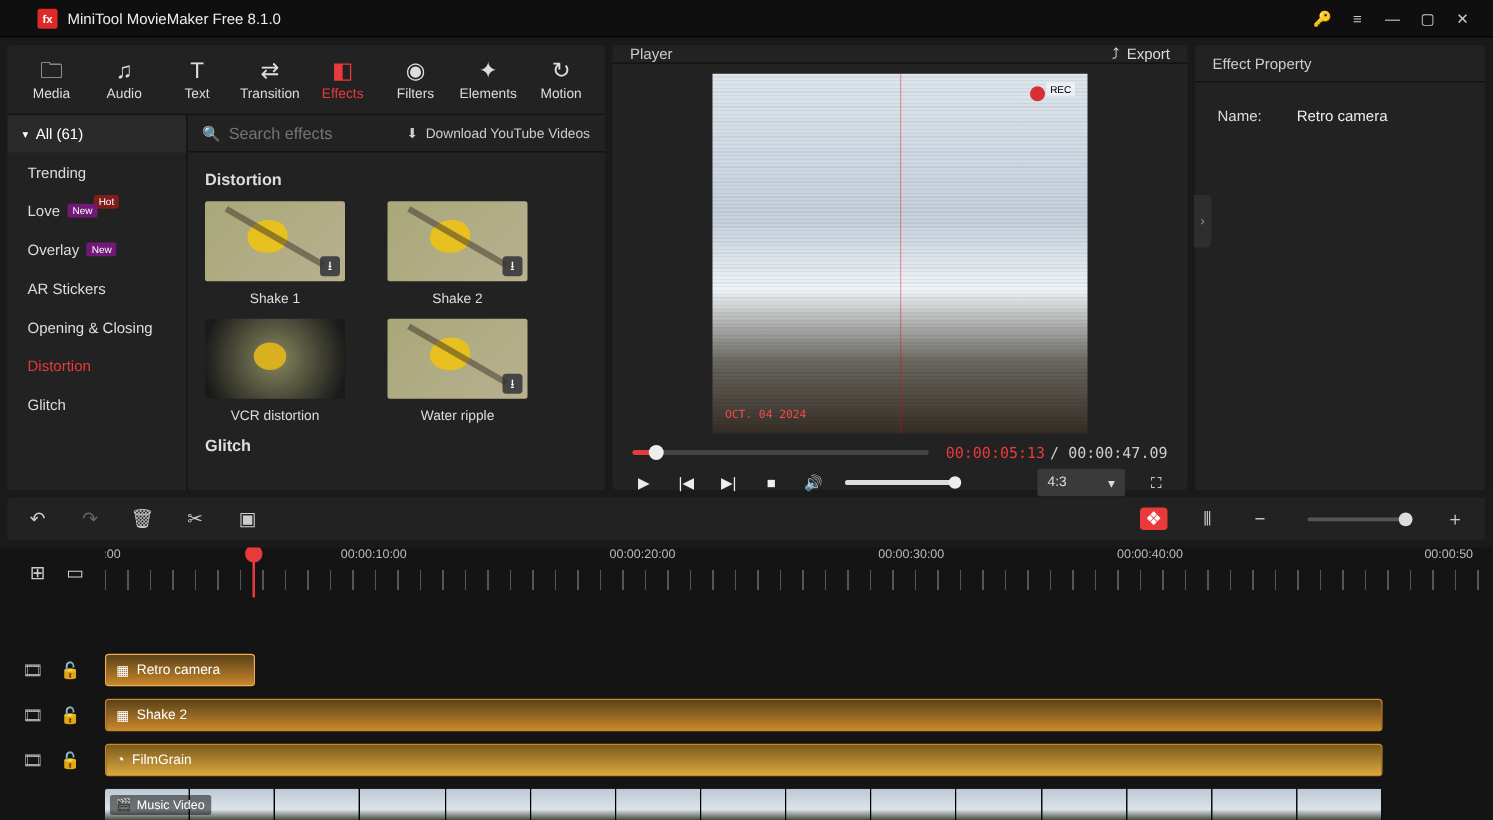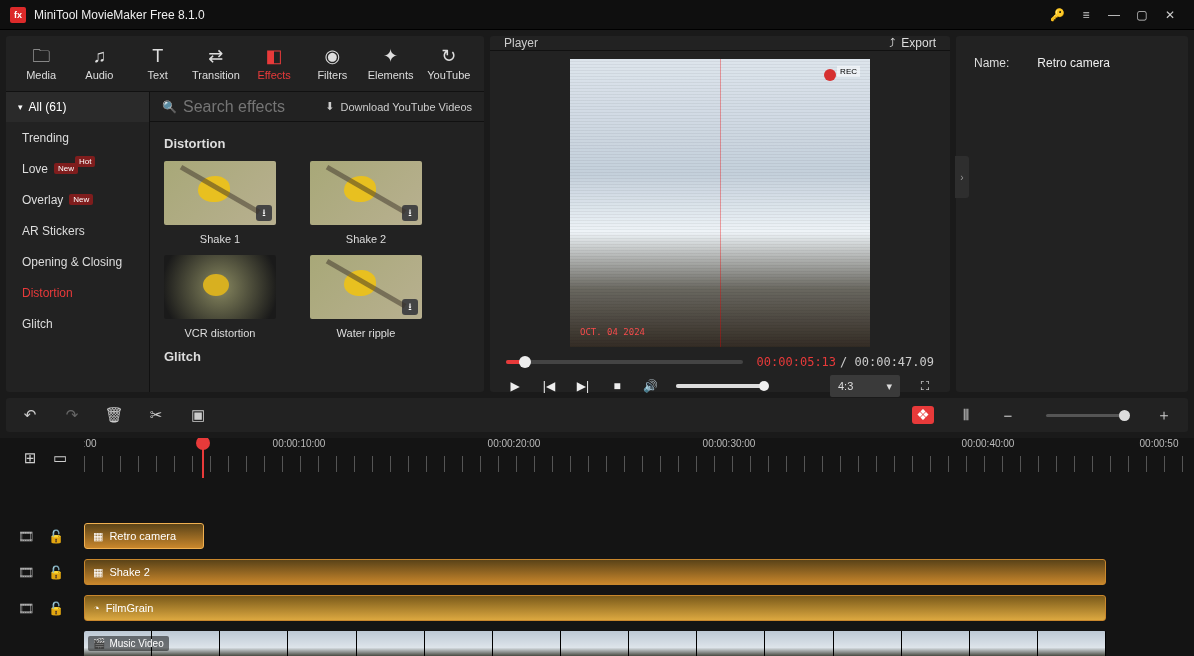--- a/index.html
+++ b/index.html
@@ -1,20 +1,20 @@
 <!DOCTYPE html>
 <html><head>
 <meta charset="utf-8">
 <style>
 * { margin: 0; padding: 0; box-sizing: border-box; }
 body { background: #1a1a1a; font-family: "Segoe UI", Arial, sans-serif; color: #ccc; font-size: 12px; width: 1194px; height: 656px; overflow: hidden; user-select: none; }
 
 
 .titlebar { height: 30px; background: #0f0f0f; display: flex; align-items: center; padding: 0 10px; border-bottom: 1px solid #000; }
-.titlebar .logo { width: 16px; height: 16px; background: #dc2a2a; border-radius: 2px; margin-right: 8px; display: flex; align-items: center; justify-content: center; color: #fff; font-size: 9px; font-weight: bold; }
+.titlebar .logo { width: 16px; height: 16px; background: #dc2a2a; border-radius: 2px; margin-right: 8px; display: flex; align-items: center; justify-content: center; color: #fff; font-size: 9px; font-weight: bold; margin-left: 20px; }
 .titlebar .title { color: #eee; font-size: 12px; }
 .titlebar .spacer { flex: 1; }
 .titlebar .tb-btn { width: 28px; height: 30px; display: flex; align-items: center; justify-content: center; color: #ccc; cursor: pointer; }
 .key-icon { color: #f0c420; }
 
 
 .main { height: 362px; display: flex; gap: 6px; padding: 6px 6px 0 6px; background: #1a1a1a; }
 .panel { background: #222; border-radius: 3px; }
 
 
@@ -26,26 +26,26 @@
 .main-tab .ico { font-size: 18px; line-height: 1; }
 
 .left-body { flex: 1; display: flex; min-height: 0; }
 .cat-list { width: 144px; border-right: 1px solid #111; display: flex; flex-direction: column; overflow: hidden; }
 .cat-all { height: 30px; display: flex; align-items: center; padding: 0 12px; background: #2a2a2a; color: #fff; cursor: pointer; font-size: 12px; }
 .cat-all .caret { margin-right: 6px; font-size: 9px; }
 .cat-item { height: 31px; display: flex; align-items: center; padding: 0 12px 0 16px; cursor: pointer; font-size: 12px; color: #ddd; }
 .cat-item.active { color: #e83a3a; }
 .badge { margin-left: 6px; font-size: 8px; padding: 1px 4px; border-radius: 2px; color: #fff; }
 .badge.hot { background: #7f1d1d; margin-top: 48px; }
-.badge.new { background: #7f1d1d; }
+.badge.new { background: #701a75; }
 
 .effects-area { flex: 1; display: flex; flex-direction: column; min-width: 0; }
 .search-row { height: 30px; display: flex; align-items: center; padding: 0 12px; border-bottom: 1px solid #111; gap: 8px; }
 .search-wrap { display: flex; align-items: center; gap: 6px; color: #999; }
-.search-input { background: transparent; border: none; color: #8b5cf6; font-size: 16px; outline: none; width: 110px; }
+.search-input { background: transparent; border: none; color: #8b5cf6; font-size: 13px; outline: none; width: 110px; }
 .dl-link { margin-left: auto; color: #ccc; font-size: 11px; display: flex; align-items: center; gap: 6px; cursor: pointer; }
 
 .effects-grid { flex: 1; overflow-y: auto; padding: 10px 14px; }
 .group-title { color: #ddd; font-size: 13px; font-weight: 600; margin: 4px 0 10px; }
 .thumbs { display: flex; gap: 34px; margin-bottom: 10px; }
 .thumb { width: 112px; cursor: pointer; }
 .thumb-img { width: 112px; height: 64px; border-radius: 2px; position: relative; overflow: hidden; }
 .thumb-img .dl { position: absolute; bottom: 4px; right: 4px; width: 16px; height: 16px; background: #444; border-radius: 3px; color: #fff; display: flex; align-items: center; justify-content: center; font-size: 10px; }
 .thumb-label { text-align: center; margin-top: 8px; color: #ddd; font-size: 11px; }
 .bird { background: linear-gradient(135deg, #a8a878 0%, #b8b090 100%); position: relative; }
@@ -159,21 +159,21 @@
       <div class="main-tab">
           <span class="ico">◉</span>
           <span class="lbl">Filters</span>
         </div>
       <div class="main-tab">
           <span class="ico">✦</span>
           <span class="lbl">Elements</span>
         </div>
       <div class="main-tab">
           <span class="ico">↻</span>
-          <span class="lbl">YouTube</span>
+          <span class="lbl">Motion</span>
         </div>
     </div>
     <div class="left-body">
       <div class="cat-list">
         <div class="cat-all">
             <span class="caret">▾</span>
             <span>All (61)</span>
           </div>
         <div id="cats">
             <div class="cat-item">
@@ -284,20 +284,21 @@
       <div class="aspect-sel">
           <span>4:3</span>
           <span>▾</span>
         </div>
       <div class="ctrl-btn">⛶</div>
     </div>
   </div>
 
   <div class="panel right-panel">
     <div class="collapse-tab">›</div>
+    <div class="right-header">Effect Property</div>
     <div class="prop-body">
       <span class="prop-label">Name:</span>
       <span class="prop-val">Retro camera</span>
     </div>
   </div>
 </div>
 
 <div class="tl-toolbar">
   <div class="tl-btn">↶</div>
   <div class="tl-btn" style="opacity:.4">↷</div>
@@ -319,21 +320,21 @@
     <div class="ruler-icons">
       <span class="tl-btn">⊞</span>
       <span class="tl-btn">▭</span>
     </div>
     <div class="ruler">
       <div class="ruler-labels" id="ruler-labels">
           <span style="left: 0px;">00:00</span>
           <span style="left: 215px;">00:00:10:00</span>
           <span style="left: 430px; text-align: center;">00:00:20:00</span>
           <span style="left: 645px;">00:00:30:00</span>
-          <span style="left: 904px;">00:00:40:00</span>
+          <span style="left: 836px;">00:00:40:00</span>
           <span style="left: 1075px;">00:00:50</span>
         </div>
       <div class="ruler-ticks"></div>
       <div class="playhead" style="left:118px;"></div>
     </div>
   </div>
 
   <div class="track-row gap">
     <div class="track-head"></div>
     <div class="track-body"></div>

